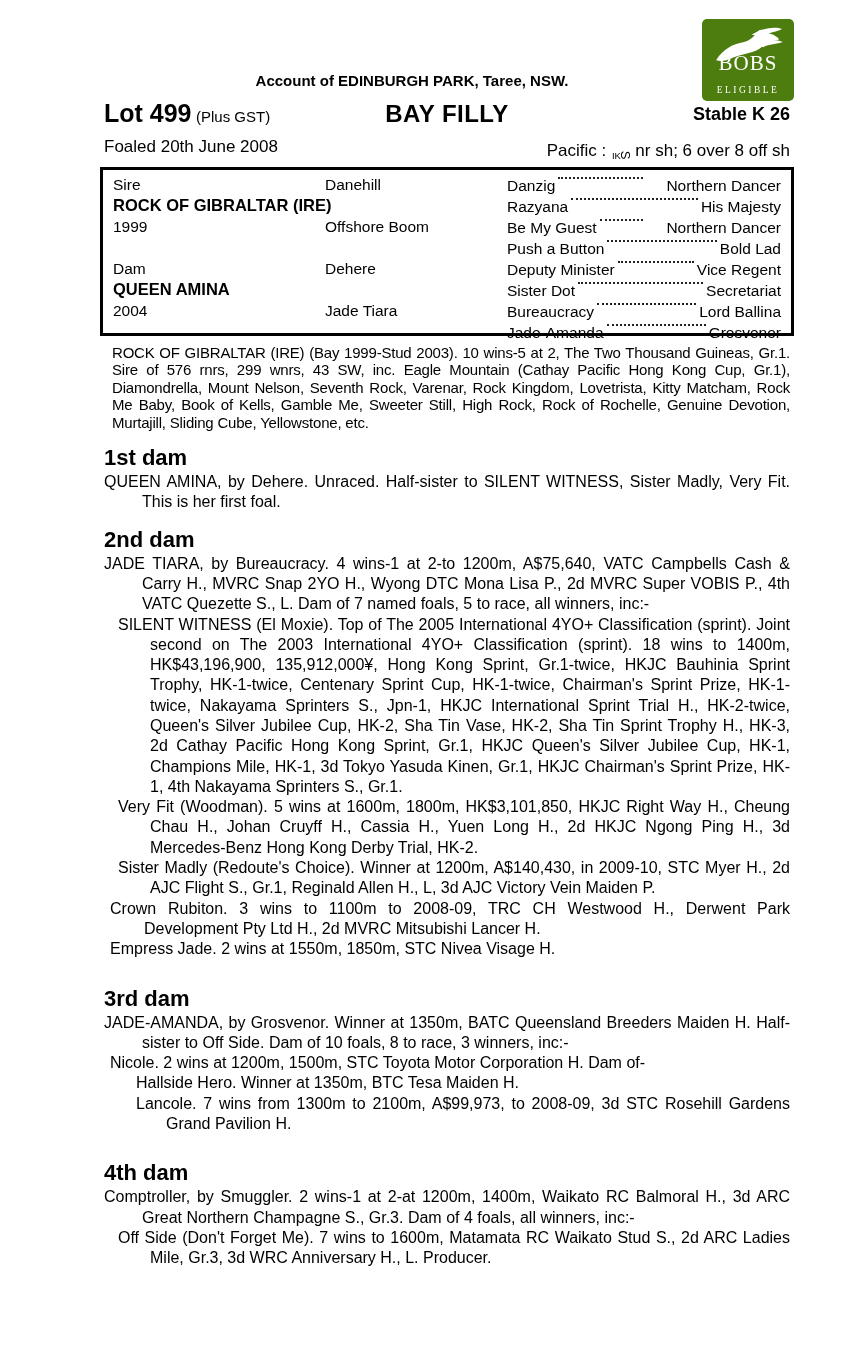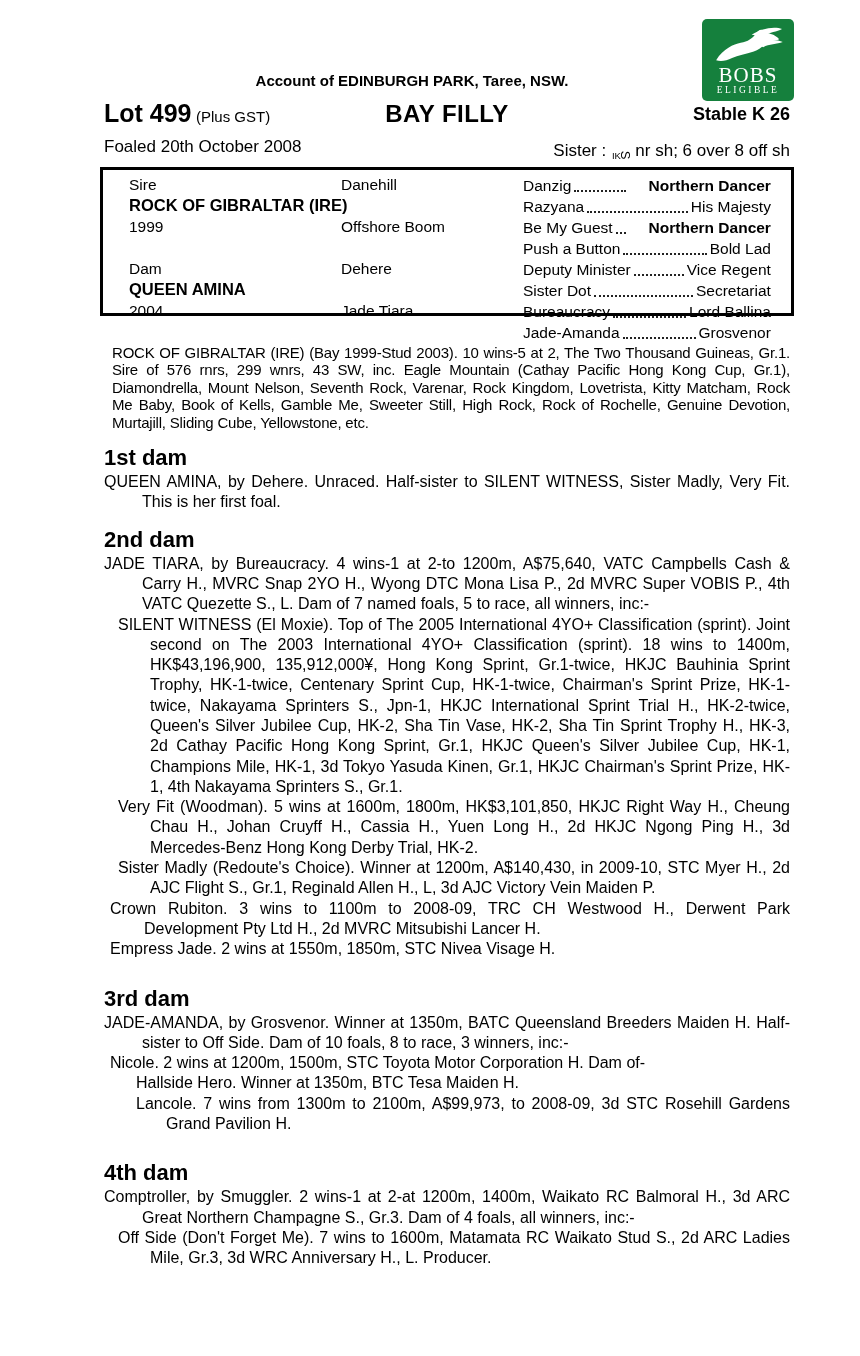--- a/index.html
+++ b/index.html
@@ -1,51 +1,51 @@
 <!DOCTYPE html>
 <html><head>
 <meta charset="utf-8">
 <style>
   html,body{margin:0;padding:0;background:#fff;}
   .page{position:relative;width:860px;height:1356px;background:#fff;overflow:hidden;
         font-family:"Liberation Sans",sans-serif;color:#000;}
   b{font-weight:normal;}
   
-  .logo{position:absolute;top:19px;right:66px;width:92px;height:82px;background:#15803d;
+  .logo{position:absolute;top:19px;right:66px;width:92px;height:82px;background:#4d7c0f;
         border-radius:5px;display:flex;flex-direction:column;align-items:center;
         justify-content:flex-end;padding-bottom:5px;box-sizing:border-box;}
   .logo svg{position:absolute;top:5px;left:6px;width:80px;height:42px;}
   .bobs{font-family:"Liberation Serif",serif;color:#fff;font-size:21px;letter-spacing:1px;line-height:19px;}
-  .elig{font-family:"Liberation Serif",serif;color:#fff;font-size:9.5px;letter-spacing:2.5px;line-height:11px;}
+  .elig{font-family:"Liberation Serif",serif;color:#fff;font-size:9.5px;letter-spacing:2.5px;line-height:11px;margin-top:12px;}
   .account{position:absolute;top:72px;left:104px;right:140px;text-align:center;
            font-weight:bold;font-size:15px;}
   .lot-row{position:absolute;top:99px;left:104px;right:70px;height:32px;}
   .lot-name{font-size:25px;font-weight:bold;}
   .gst{font-size:15px;}
   .bay{position:absolute;left:50%;transform:translateX(-50%);top:1px;font-size:24px;
        font-weight:bold;letter-spacing:.5px;text-align:right;}
   .stable{position:absolute;right:0;top:5px;font-size:18px;font-weight:bold;}
   .foal-row{position:absolute;top:137px;left:104px;right:70px;display:flex;
             justify-content:space-between;font-size:17px;}
   .brand-mark{display:inline-flex;flex-direction:row;align-items:center;
               vertical-align:-3px;line-height:1;margin:12px 1px;}
   .brand-top{font-size:9.5px;line-height:9px;letter-spacing:0;}
   .brand-s{font-size:13px;line-height:12px;transform:rotate(90deg);display:inline-block;}
   
-  .ped-grid{position:absolute;left:100px;right:66px;top:167px;height:149px;
+  .ped-grid{position:absolute;left:100px;right:66px;top:167px;height:169px;
             border:3px solid #000;box-sizing:border-box;display:grid;
             grid-template-columns:212px 182px 1fr;grid-template-rows:repeat(8,1fr);
-            grid-auto-flow:column;padding:4px 26px;font-size:15.5px;}
+            grid-auto-flow:column;padding:4px 10px;font-size:15.5px;}
   .pc{display:flex;align-items:center;white-space:nowrap;}
   .pc.bname{font-weight:bold;font-size:16.5px;}
   .ped-col3{display:contents;}
-  .ped-line{display:flex;align-items:flex-end;padding-top:3px;}
+  .ped-line{display:flex;align-items:flex-start;padding-top:3px;}
   .pname,.ppar{white-space:nowrap;}
   .dots{flex:1 1 auto;min-width:10px;border-bottom:2px dotted #222;margin:0 3px 3px 3px;}
-  .boldtxt{font-weight:bold;margin-left:20px;}
+  .boldtxt{font-weight:normal;margin-left:20px;}
   
   .flow{position:absolute;top:344px;left:104px;right:70px;}
   .blurb{margin:0;padding-left:8px;font-weight:bold;font-size:15px;line-height:17.4px;
          text-align:justify;letter-spacing:-.2px;}
   .sec{margin-top:14px;}
   .sec.lg{margin-top:26px;}
   .dam-head{margin:0 0 1px 0;font-size:22px;font-weight:bold;}
   .para{margin:0;font-size:16px;line-height:20.3px;text-align:justify;}
   .dam{padding-left:38px;text-indent:-38px;}
   .entry{padding-left:46px;text-indent:-32px;}
@@ -70,23 +70,23 @@
   <div class="account">Account of EDINBURGH PARK, Taree, NSW.</div>
 
   <div class="lot-row">
     <span class="lot-name">Lot 499</span>
     <span class="gst">(Plus GST)</span>
     <span class="bay">BAY FILLY</span>
     <span class="stable">Stable K 26</span>
   </div>
 
   <div class="foal-row">
-    <span>Foaled 20th October 2008</span>
+    <span>Foaled 20th June 2008</span>
     <span>
-      <span>Sister : </span><span class="brand-mark">
+      <span>Pacific : </span><span class="brand-mark">
           <span class="brand-top">IK</span>
           <span class="brand-s">S</span>
         </span><span> nr sh; 6 over 8 off sh</span>
     </span>
   </div>
 
   <div class="ped-grid">
     <div class="pc">Sire</div>
     <div class="pc bname">ROCK OF GIBRALTAR (IRE)</div>
     <div class="pc">1999</div>

